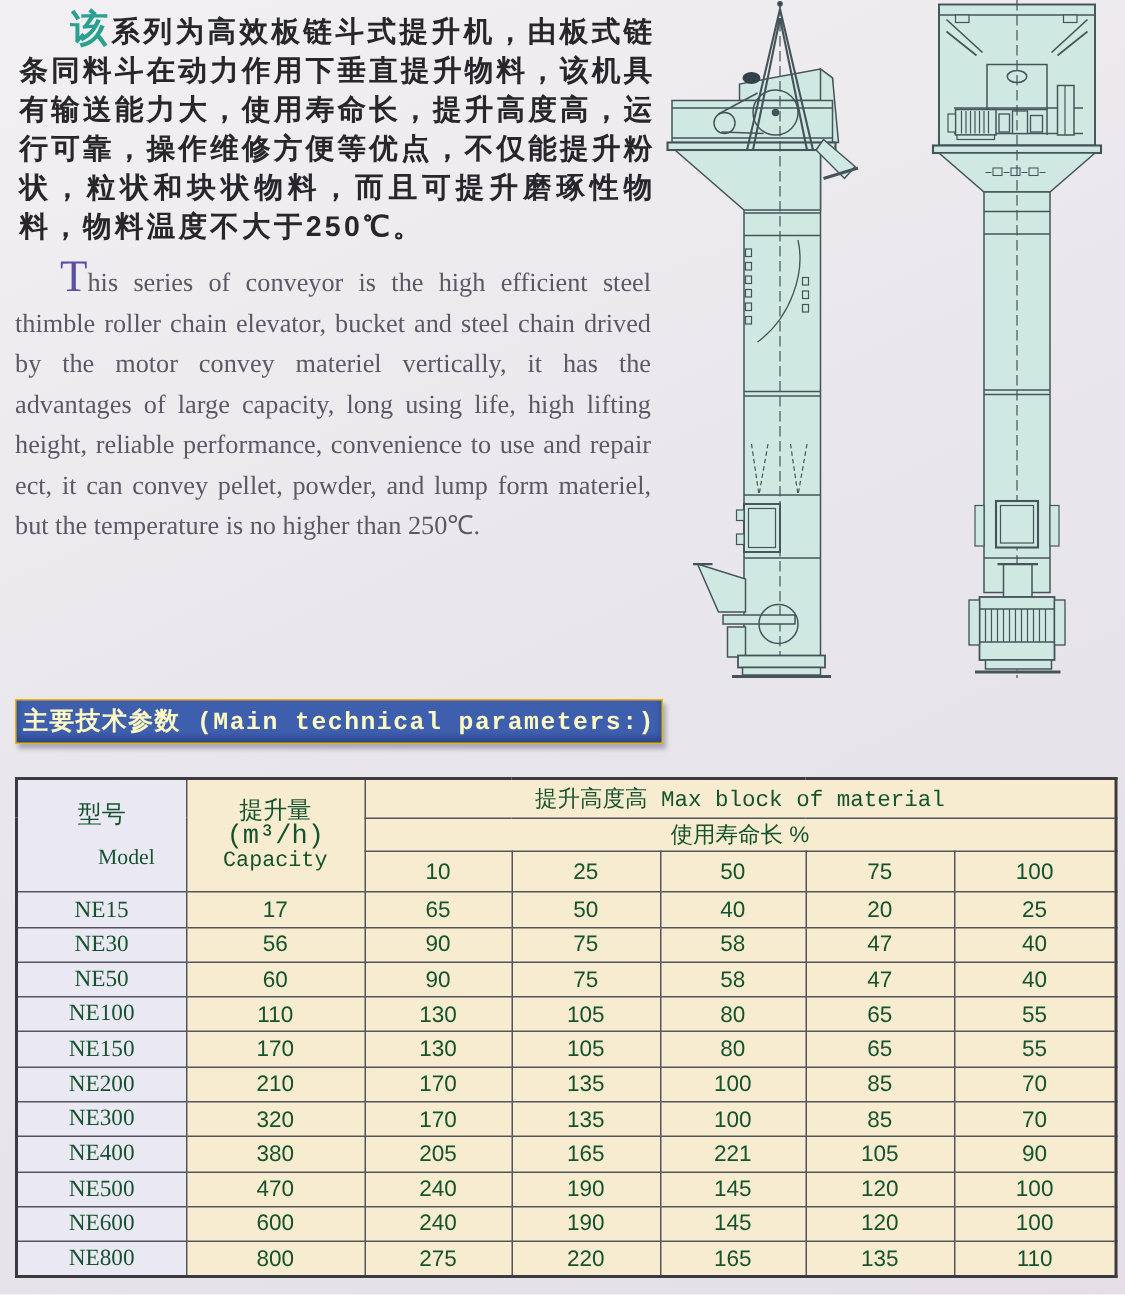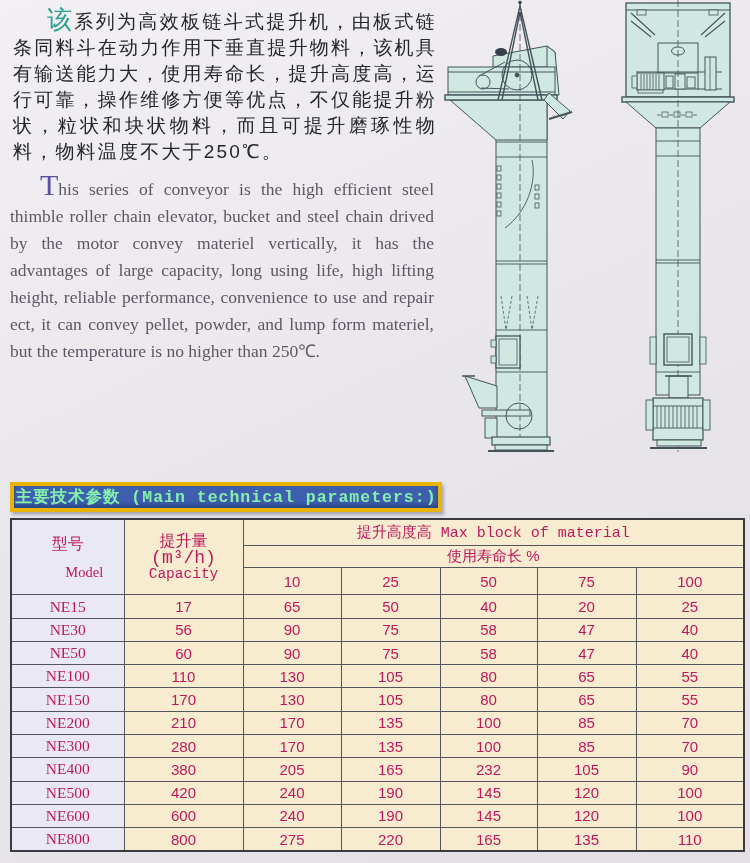--- a/index.html
+++ b/index.html
@@ -5,48 +5,48 @@
   * { box-sizing: border-box; }
   html,body { margin:0; padding:0; }
   body {
     width:750px; height:863px; position:relative; overflow:hidden;
     background: linear-gradient(155deg, #f2f0f2 0%, #eae7ec 45%, #e5e2e8 75%, #e3dfe5 100%);
     font-family:"Liberation Sans", sans-serif;
   }
   
   .cn-para {
     position:absolute; left:13px; top:6px; width:424px;
-    font-size:19px; font-weight:normal; color:#26262b;
+    font-size:19px; font-weight:bold; color:#26262b;
     line-height:26px; letter-spacing:2.2px; text-align:justify; text-indent:34px;
     margin:0;
   }
   .cn-lead { color:#2aa190; font-size:25px; }
   .en-para {
     position:absolute; left:10px; top:170px; width:424px;
     font-family:"Liberation Serif", serif;
     font-size:17.5px; color:#5d5765; line-height:27px;
     text-align:justify; text-indent:30px; margin:0;
   }
   .en-lead { color:#5b4fa5; font-size:30px; line-height:1; }
   
   .drawings { position:absolute; left:435px; top:0; }
   
   .title-bar {
-    position:absolute; left:10px; top:482px; width:432px; height:30px;
-    background:#3d5fae; border:4px solid #eab308;
+    position:absolute; left:10px; top:466px; width:432px; height:30px;
+    background:#3d5fae; border:1px solid #eab308;
     box-shadow: inset 0 -3px 4px rgba(10,20,60,.35), 2px 3px 3px rgba(120,118,135,.55);
-    color:#86efac; display:flex; align-items:center; justify-content:center;
+    color:#fef9c3; display:flex; align-items:center; justify-content:center;
     font-family:"Liberation Mono", monospace;
     font-size:16.5px; font-weight:bold; letter-spacing:1px; white-space:nowrap;
   }
   
   table.params {
     position:absolute; left:10px; top:518px; width:733px; height:334px;
     border-collapse:collapse; table-layout:fixed;
-    font-size:15px; color:#be185d;
+    font-size:15px; color:#14532d;
     border:2px solid #3a3a40;
   }
   .params td { border:1px solid #54545c; text-align:center; vertical-align:middle; padding:0; }
   .c-lav { background:#eae9f3; }
   .c-crm { background:#f8ecd0; }
   .hr1 { height:26px; }
   .hr2 { height:22px; }
   .hr3 { height:27px; }
   .params tr.data-row { height:23px;padding-left:48px; }
   .serif { font-family:"Liberation Serif", serif; }
@@ -287,39 +287,39 @@
       <td class="c-lav model-cell">NE200</td>
       <td class="c-crm">210</td>
       <td class="c-crm">170</td>
       <td class="c-crm">135</td>
       <td class="c-crm">100</td>
       <td class="c-crm">85</td>
       <td class="c-crm">70</td>
     </tr>
     <tr class="data-row">
       <td class="c-lav model-cell">NE300</td>
-      <td class="c-crm">280</td>
+      <td class="c-crm">320</td>
       <td class="c-crm">170</td>
       <td class="c-crm">135</td>
       <td class="c-crm">100</td>
       <td class="c-crm">85</td>
       <td class="c-crm">70</td>
     </tr>
     <tr class="data-row">
       <td class="c-lav model-cell">NE400</td>
       <td class="c-crm">380</td>
       <td class="c-crm">205</td>
       <td class="c-crm">165</td>
-      <td class="c-crm">232</td>
+      <td class="c-crm">221</td>
       <td class="c-crm">105</td>
       <td class="c-crm">90</td>
     </tr>
     <tr class="data-row">
       <td class="c-lav model-cell">NE500</td>
-      <td class="c-crm">420</td>
+      <td class="c-crm">470</td>
       <td class="c-crm">240</td>
       <td class="c-crm">190</td>
       <td class="c-crm">145</td>
       <td class="c-crm">120</td>
       <td class="c-crm">100</td>
     </tr>
     <tr class="data-row">
       <td class="c-lav model-cell">NE600</td>
       <td class="c-crm">600</td>
       <td class="c-crm">240</td>

